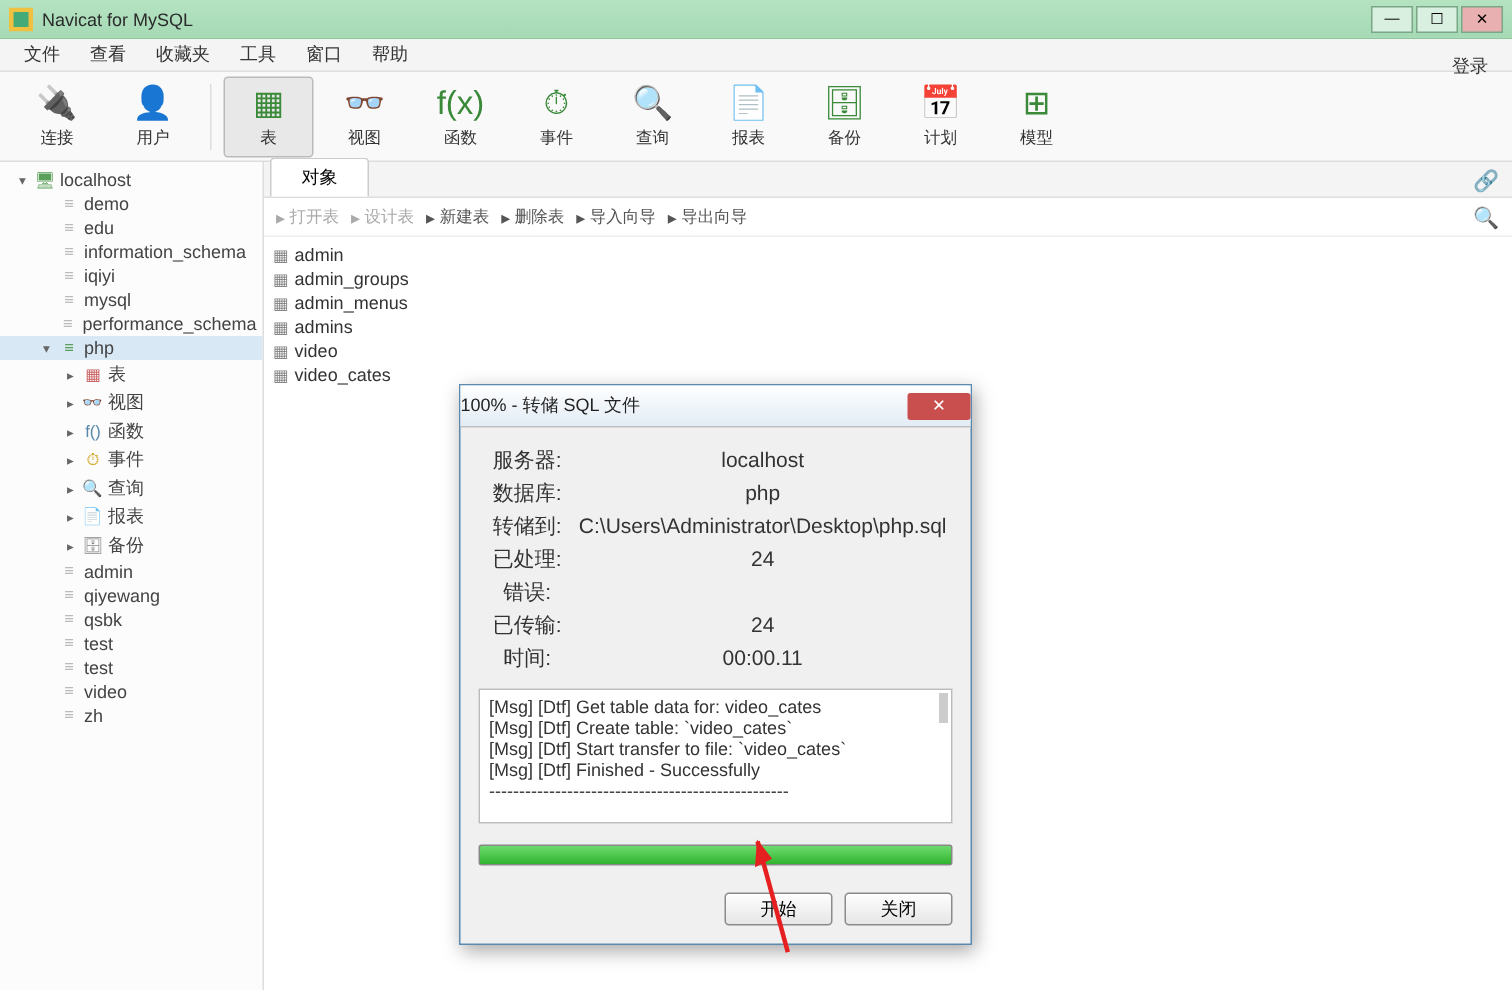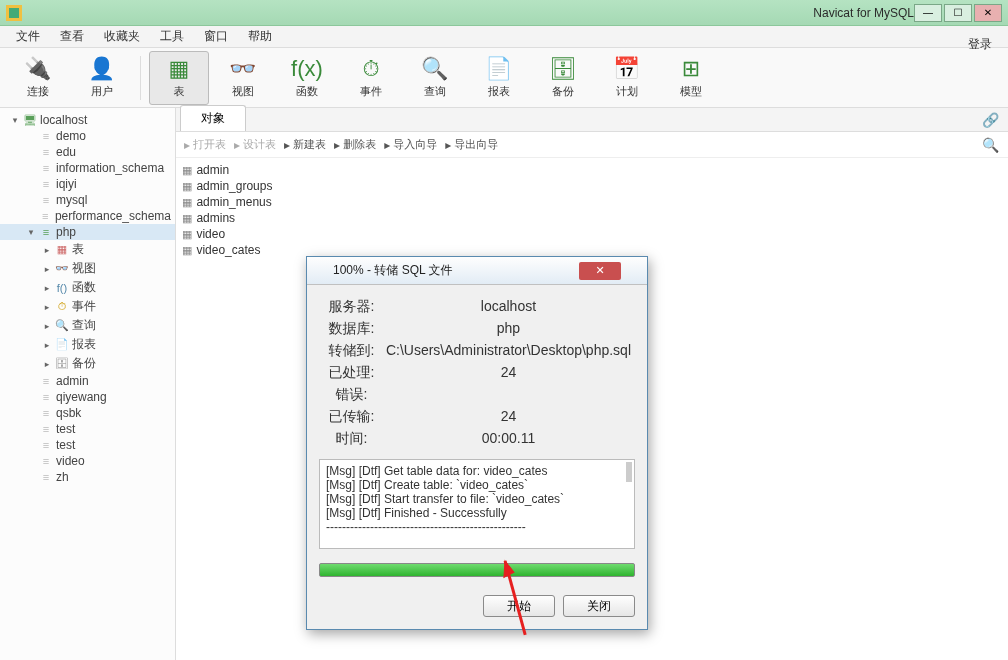--- a/index.html
+++ b/index.html
@@ -1,21 +1,21 @@
 <!DOCTYPE html>
 <html><head>
 <meta charset="utf-8">
 <style>
 * { margin: 0; padding: 0; box-sizing: border-box; font-family: "Microsoft YaHei", Tahoma, Arial, sans-serif; font-size: 12px; }
 body { width: 1008px; height: 660px; background: #fff; position: relative; overflow: hidden; }
 
 
 .titlebar { height: 26px; background: linear-gradient(#b5e3c2, #a5d9b4); display: flex; align-items: center; padding: 0 6px; border-bottom: 1px solid #8cc79b; }
 .titlebar .app-icon { width: 16px; height: 16px; margin-right: 6px; }
-.titlebar .title { flex: 1; color: #2b2b2b; text-align: right; }
+.titlebar .title { flex: 1; color: #2b2b2b; }
 .win-controls { display: flex; gap: 2px; }
 .win-btn { width: 28px; height: 18px; border: 1px solid #7aa787; background: #d9efe0; display: flex; align-items: center; justify-content: center; font-size: 10px; }
 .win-btn.close { background: #e8b0b0; }
 
 
 .menubar { height: 22px; background: #f4f4f4; border-bottom: 1px solid #ddd; display: flex; align-items: center; padding: 0 6px; }
 .menubar .menu { padding: 2px 10px; color: #333; }
 .menubar .spacer { flex: 1; }
 .login-link { padding: 2px 10px; color: #333; margin-top: 15px; }
 
@@ -47,21 +47,21 @@
 .action-bar .act { display: flex; align-items: center; gap: 3px; color: #555; font-size: 11px; }
 .action-bar .act.dis { color: #aaa; }
 .action-bar .search-icon { margin-left: auto; color: #aaa; font-size: 14px; }
 
 .obj-list { padding: 4px 6px; }
 .obj-item { display: flex; align-items: center; gap: 4px; padding: 1px 0; color: #333; }
 .obj-item .icon { color: #888; font-size: 11px; }
 
 
 .dialog { position: absolute; left: 306px; top: 256px; width: 342px; background: #f0f0f0; border: 1px solid #5a8aaf; box-shadow: 2px 4px 12px rgba(0,0,0,0.35); }
-.dlg-title { height: 28px; background: linear-gradient(#fefefe, #e2ecf5); border-bottom: 1px solid #c0c0c0; display: flex; align-items: center; padding: 0 26px; color: #222; }
+.dlg-title { height: 28px; background: linear-gradient(#fefefe, #e2ecf5); border-bottom: 1px solid #c0c0c0; display: flex; align-items: center; padding: 0 0; color: #222; }
 .dlg-close { margin-left: auto; width: 42px; height: 18px; background: #c94f4f; color: #fff; display: flex; align-items: center; justify-content: center; border-radius: 2px; font-size: 11px; }
 .dlg-body { padding: 10px 12px; }
 .info-table { width: 100%; }
 .info-table td { padding: 1px 2px; vertical-align: top; color: #333; font-size: 14px; text-align: center; }
 .info-table td.k { width: 70px; }
 .log-box { margin-top: 8px; border: 1px solid #bbb; background: #fff; height: 90px; padding: 4px 6px; font-size: 11px; color: #333; overflow: hidden; position: relative; }
 .log-box .scroll-ind { position: absolute; right: 2px; top: 2px; width: 6px; height: 20px; background: #ccc; }
 .progress { margin-top: 14px; height: 14px; border: 1px solid #888; background: linear-gradient(#6edb6e,#2fb42f); border-radius: 2px; }
 .dlg-btns { display: flex; justify-content: flex-end; gap: 8px; padding: 8px 12px 12px; }
 .dlg-btn { width: 72px; height: 22px; border: 1px solid #8a8a8a; background: linear-gradient(#fefefe,#e6e6e6); border-radius: 3px; display: flex; align-items: center; justify-content: center; }

